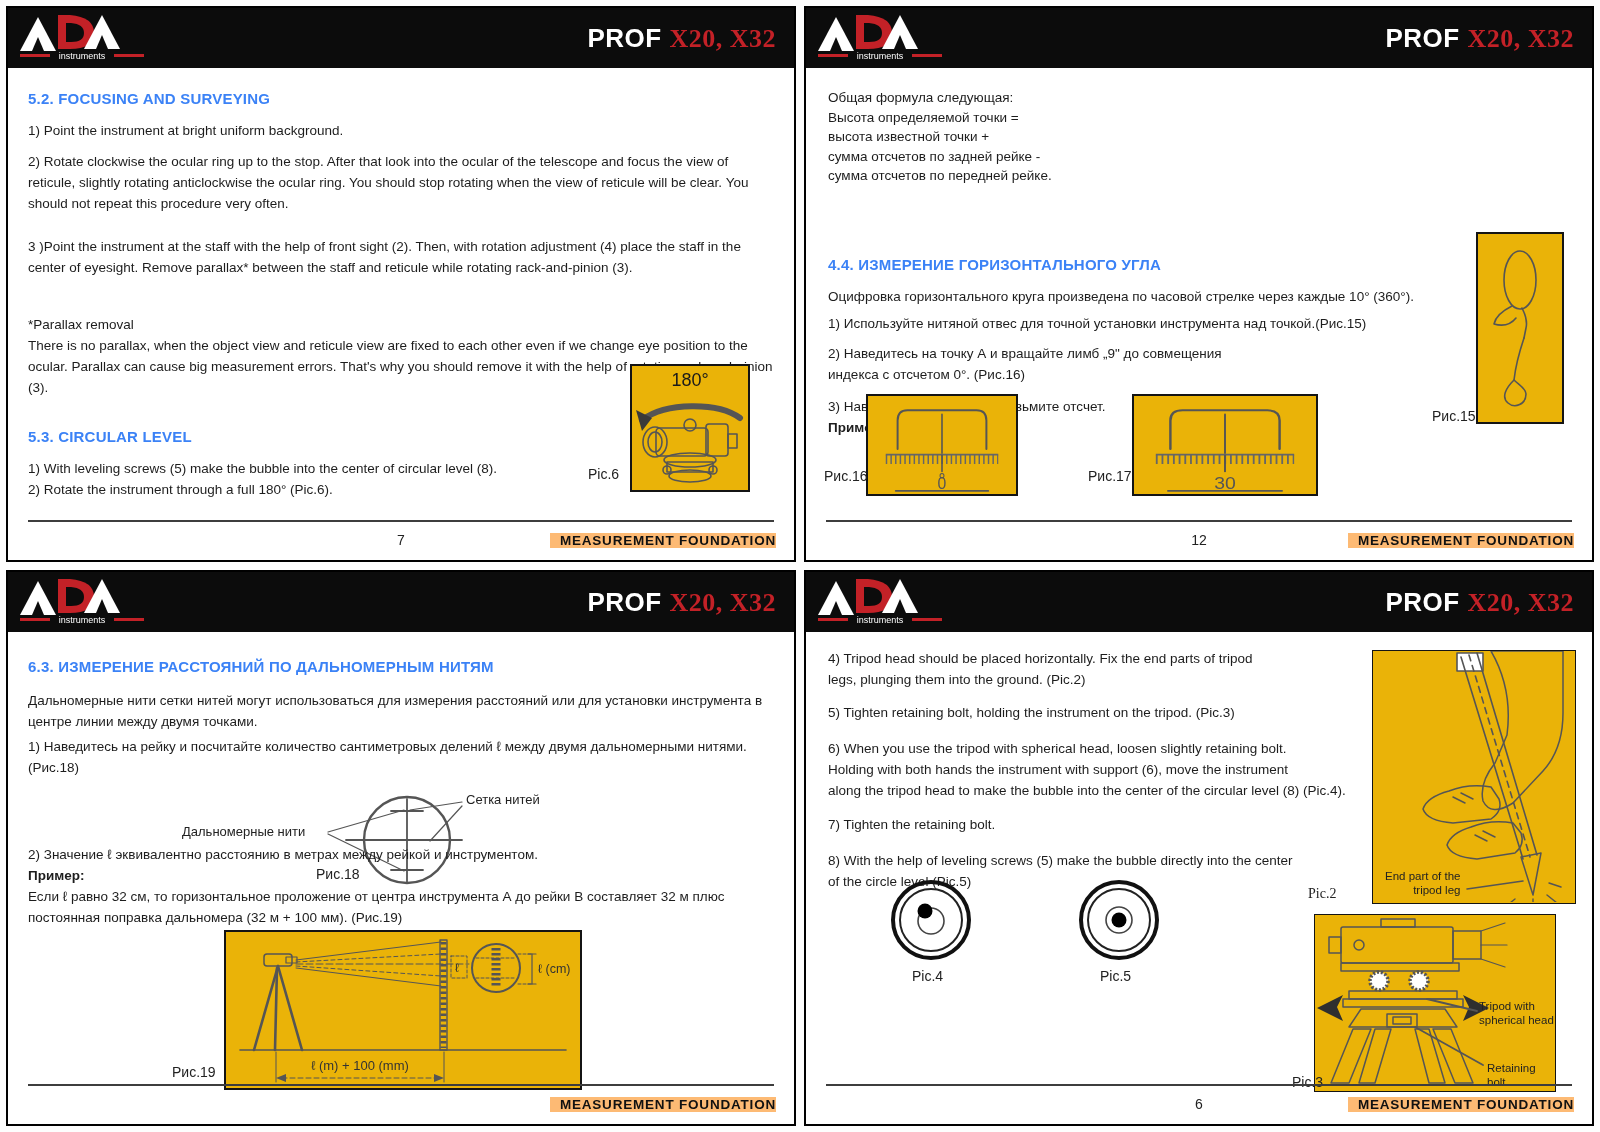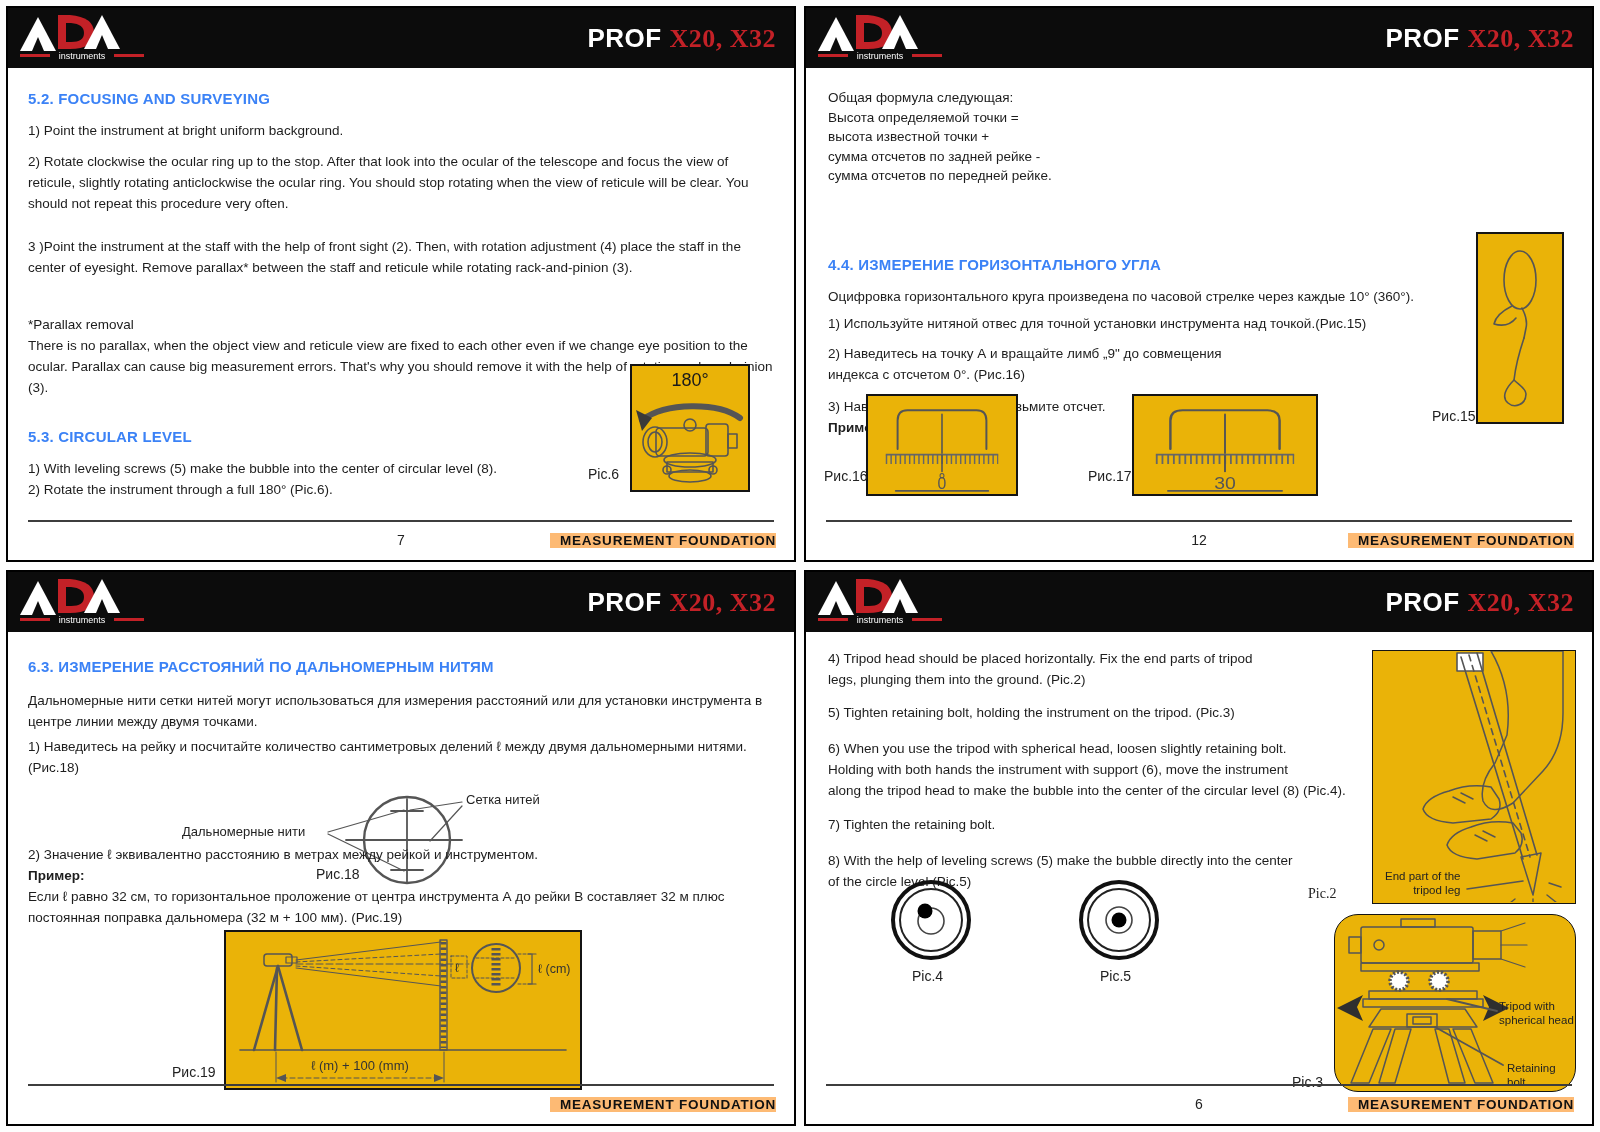--- a/index.html
+++ b/index.html
@@ -330,21 +330,21 @@
             <path d="M174,244 L184,252"></path>
             <path d="M176,232 L188,236"></path>
         </g>
         <path class="ln" d="M94,238 L150,230" stroke="#222" stroke-width="1.6"></path>
       </svg>
       <div class="callout" style="left:12px;top:218px;">End part of the
 tripod leg</div>
     </div>
     <div class="piclbl" style="left:502px;top:314px;font-family:Liberation Serif, serif;">Pic.2</div>
 
-    <div class="figbox" style="left:528px;top:342px;width:242px;height:178px;border-width:1.5px;border-radius:24px;">
+    <div class="figbox" style="left:508px;top:342px;width:242px;height:178px;border-width:1.5px;">
       <svg class="line" width="239" height="175" viewBox="0 0 239 175">
         <g class="ln" stroke-width="1.5" fill="#fff">
           <rect x="14" y="22" width="12" height="16"></rect>
           <rect x="26" y="12" width="112" height="36" rx="2"></rect>
           <rect x="138" y="16" width="28" height="28"></rect>
           <rect x="66" y="4" width="34" height="8"></rect>
           <circle cx="44" cy="30" r="5"></circle>
           <rect x="26" y="48" width="118" height="8"></rect>
           <rect x="34" y="76" width="108" height="8"></rect>
           <rect x="28" y="84" width="120" height="8"></rect>

